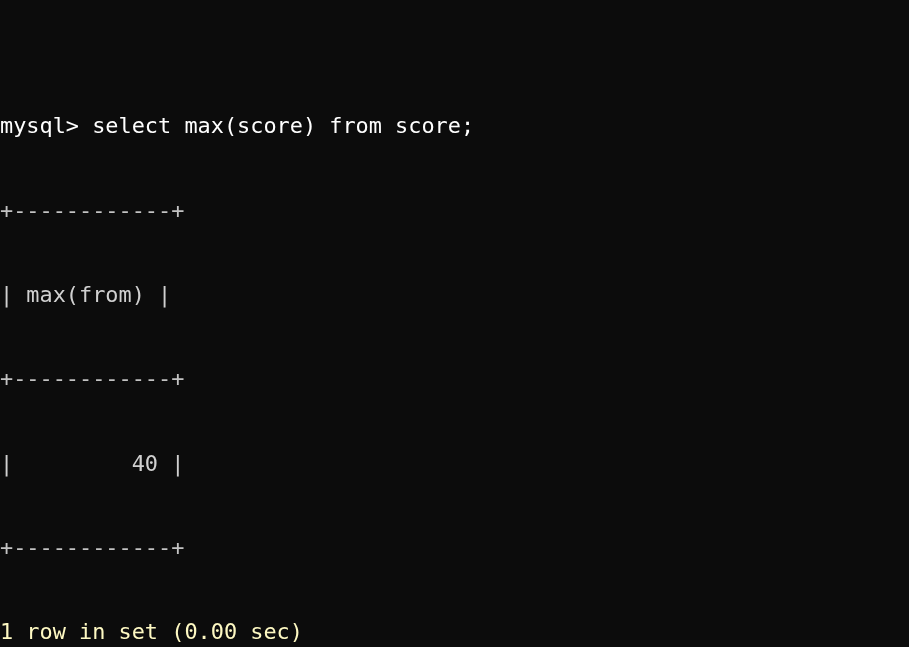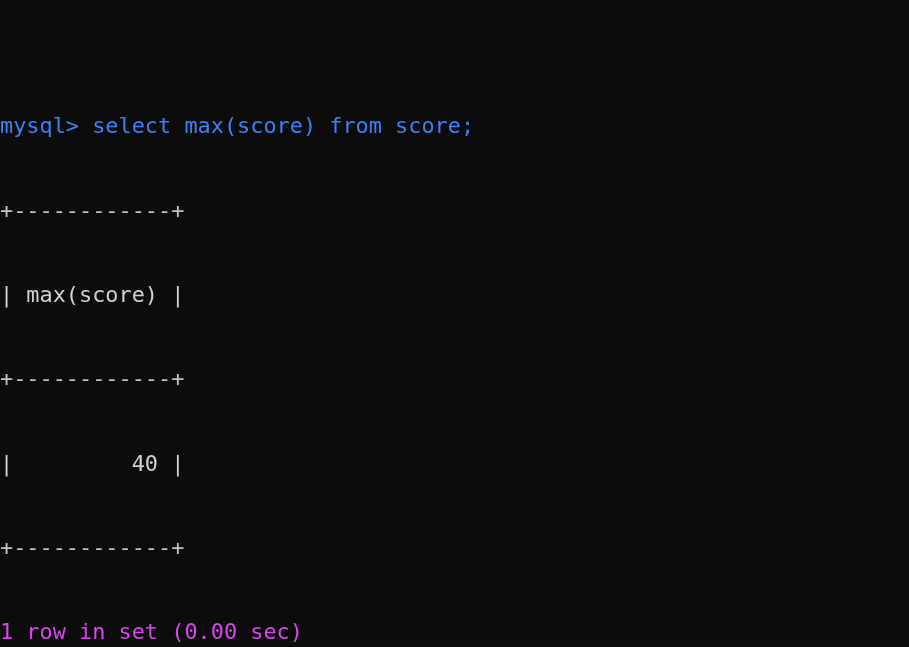--- a/index.html
+++ b/index.html
@@ -25,34 +25,34 @@
     box-sizing: border-box;
     white-space: pre;
     overflow: hidden;
     -webkit-font-smoothing: antialiased;
   }
   .line {
     height: 28.1px;
     white-space: pre;
     display: block;
   }
-  .prompt-line { color: #3b82f6; }
+  .prompt-line { color: #ffffff; }
   .rule-line   { color: #c3c3c3; }
   .cell-line   { color: #d0d0d0; }
-  .status-line { color: #d946ef; }
+  .status-line { color: #fef9c3; }
 </style>
 </head>
 <body>
 
 <div id="terminal" style="font-size: 21.882px;">
 
   
   <span class="line prompt-line">mysql&gt; select max(score) from score;</span>
   <span class="line rule-line">+------------+</span>
-  <span class="line cell-line">| max(score) |</span>
+  <span class="line cell-line">| max(from) |</span>
   <span class="line rule-line">+------------+</span>
   <span class="line cell-line">|         40 |</span>
   <span class="line rule-line">+------------+</span>
   <span class="line status-line">1 row in set (0.00 sec)</span>
   
 
   
   
   
   

